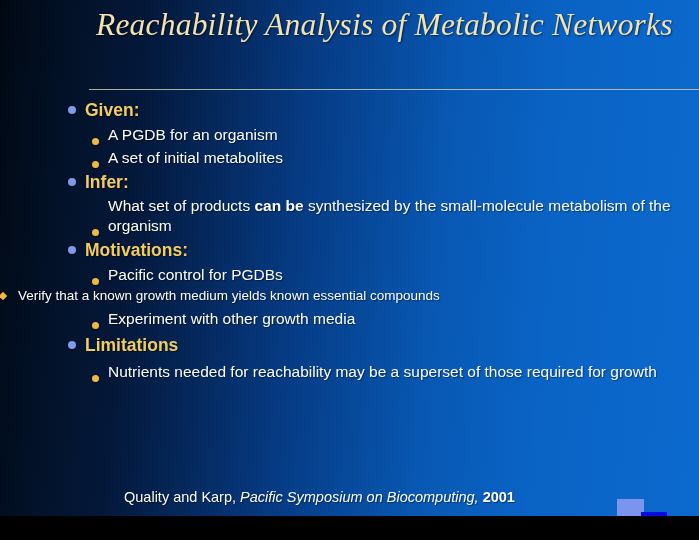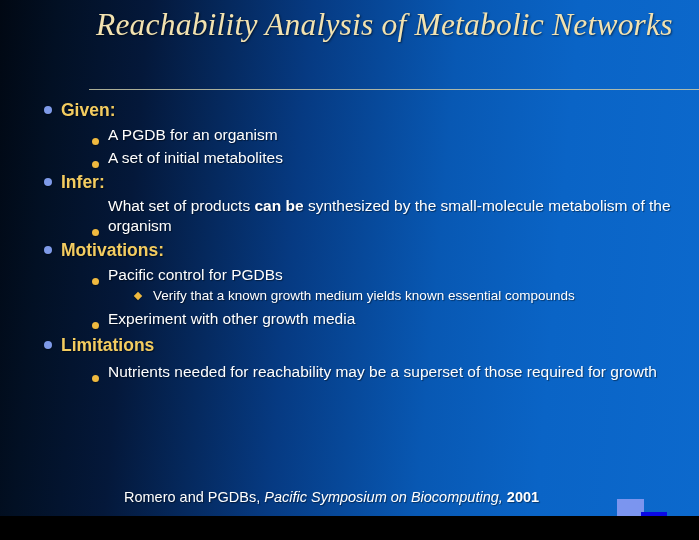--- a/index.html
+++ b/index.html
@@ -76,21 +76,21 @@
     display: block;
   }
 
   .row-text {
     flex: 1 1 auto;
   }
 
   
   .lvl1 {
     margin: 0 0 0 0;
-    padding-left: 44px;
+    padding-left: 68px;
     min-height: 23px;
   }
   .lvl1 .bullet {
     width: 8px;
     height: 8px;
     border-radius: 50%;
     background: #7e9ae8;
     margin: 7px 9px 0 0;
     box-shadow: 0 1px 1px rgba(0,0,0,0.4);
   }
@@ -120,21 +120,20 @@
     font-size: 15.5px;
     font-weight: normal;
     color: #ffffff;
     line-height: 20px;
     text-shadow: 1px 1px 1px rgba(0,0,0,0.45);
   }
   .lvl2 .row-text b { font-weight: bold; }
 
   
   .lvl3 {
-    padding-left: 135px;
     min-height: 19px;
   }
   .lvl3 .bullet {
     width: 6px;
     height: 6px;
     background: #efb93f;
     transform: rotate(45deg);
     margin: 6px 12px 0 0;
     box-shadow: 0 1px 1px rgba(0,0,0,0.4);
   }
@@ -270,19 +269,19 @@
     <div class="gap-xs"></div>
 
     <div class="row lvl2">
       <span class="bullet"></span>
       <span class="row-text">Nutrients needed for reachability may be a superset of those required for growth</span>
     </div>
 
   </div>
 
   <div class="citation">
-    <span class="plain">Romero and PGDBs, </span><span class="work">Pacific Symposium on Biocomputing,</span><span> 2001</span>
+    <span class="plain">Quality and Karp, </span><span class="work">Pacific Symposium on Biocomputing,</span><span> 2001</span>
   </div>
 
   <div class="deco-light"></div>
   <div class="deco-dark"></div>
 
 </div>
 
 </body></html>

